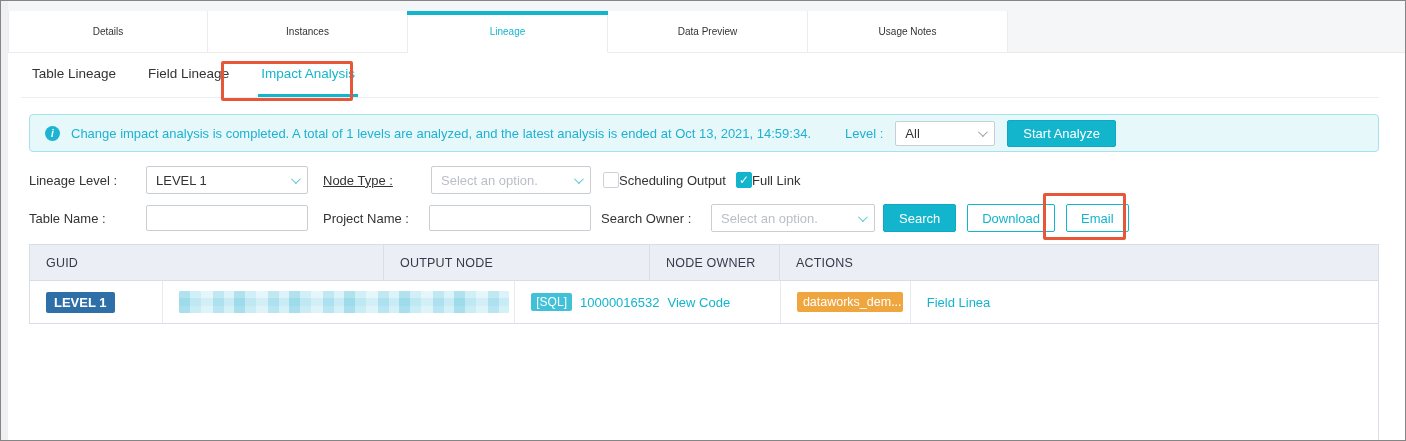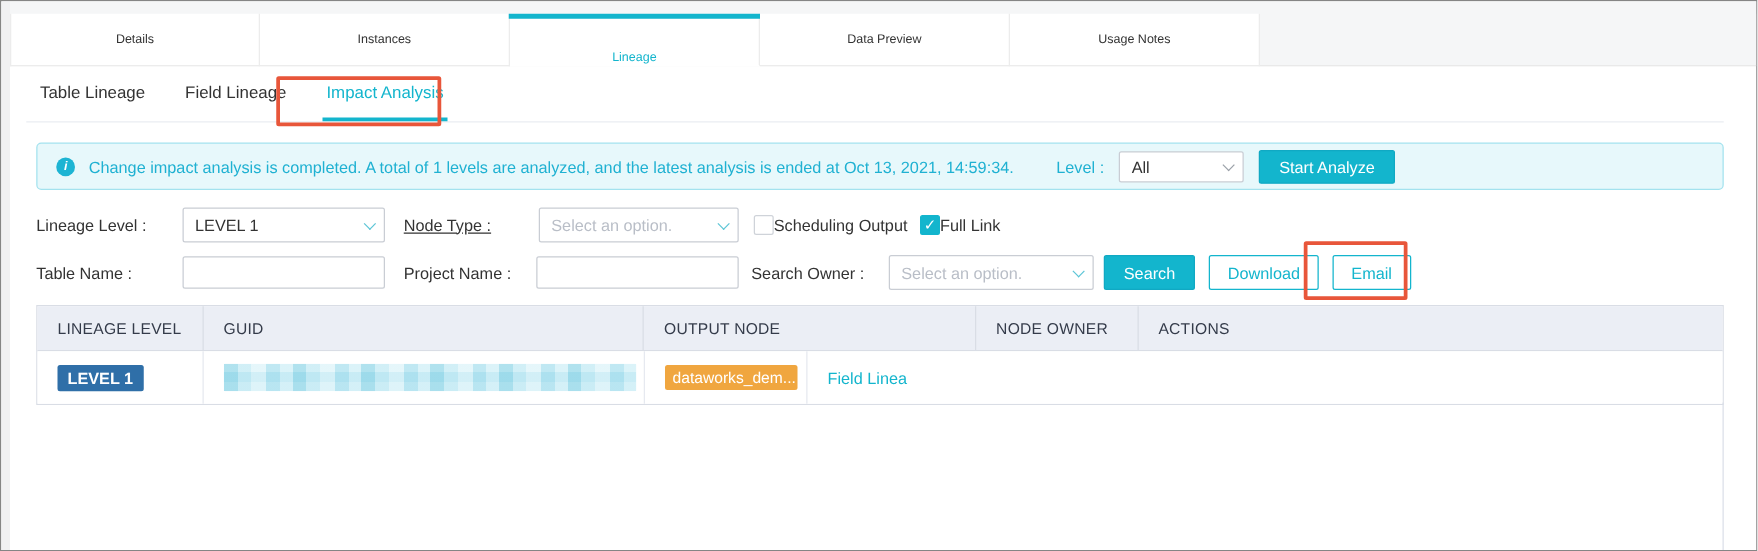--- a/index.html
+++ b/index.html
@@ -17,21 +17,21 @@
   }
   *{box-sizing:border-box;}
   body{margin:0;background:#fff;font-family:"Liberation Sans","DejaVu Sans",sans-serif;color:var(--txt);}
   .frame{position:relative;width:1406px;height:441px;border:1px solid #858585;background:#fff;overflow:hidden;}
 
   
   .gutter{position:absolute;left:0;top:0;width:7px;height:100%;background:#f0f0f2;}
   .tabbar{position:absolute;left:7px;top:0;right:0;height:52px;background:#f5f6f7;display:flex;align-items:flex-end;}
   .tab{width:200px;height:42px;background:#fff;border:1px solid #ececec;border-left:none;display:flex;align-items:center;justify-content:center;font-size:10px;color:#333;cursor:pointer;position:relative;border-top:none;}
   .tab:first-child{border-left:1px solid #ececec;}
-  .tab.active{color:var(--accent);border-bottom-color:#fff;align-items:flex-end;}
+  .tab.active{color:var(--accent);border-bottom-color:#fff;}
   .tab.active::before{content:"";position:absolute;left:-1px;right:-1px;top:0;height:4px;background:var(--accent);}
   .tabbar-filler{flex:1;height:42px;background:#f5f6f7;border-bottom:1px solid #e9e9e9;}
 
   
   .subtabs{position:absolute;left:20px;right:26px;top:52px;height:45px;display:flex;align-items:stretch;gap:26px;padding-left:8px;border-bottom:1px solid #eaedf2;}
   .subtab{display:flex;align-items:center;font-size:13.5px;color:#333;cursor:pointer;border-bottom:3px solid transparent;padding:0 3px;}
   .subtab.active{color:var(--accent);border-bottom-color:var(--accent);}
 
   
   .annot{position:absolute;border:3px solid var(--annotation);border-radius:2px;pointer-events:none;z-index:30;}
@@ -176,33 +176,37 @@
       <span class="chev cyan"></span>
     </div>
     <button class="btn-primary btn-search">Search</button>
     <button class="btn-outline ml11">Download</button>
     <button class="btn-outline ml11">Email</button>
   </div>
   <div class="annot email"></div>
 
   <div class="table">
     <div class="thead">
-      <div class="th c1">LINEAGE LEVEL</div>
       <div class="th c2">GUID</div>
       <div class="th c3">OUTPUT NODE</div>
       <div class="th c4">NODE OWNER</div>
       <div class="th c5">ACTIONS</div>
     </div>
     <div class="trow">
       <div class="td c1">
         <span class="lvl-badge">LEVEL 1</span>
       </div>
       <div class="td c2">
         <div class="mosaic"></div>
       </div>
+      <div class="td c3">
+        <span class="sql-badge">[SQL]</span>
+        <span class="node-id">10000016532</span>
+        <a class="link">View Code</a>
+      </div>
       <div class="td c4">
         <span class="owner-badge">dataworks_dem...</span>
       </div>
       <div class="td c5">
         <a class="link">Field Linea</a>
       </div>
     </div>
   </div>
 
   <div class="tail-line"></div>

